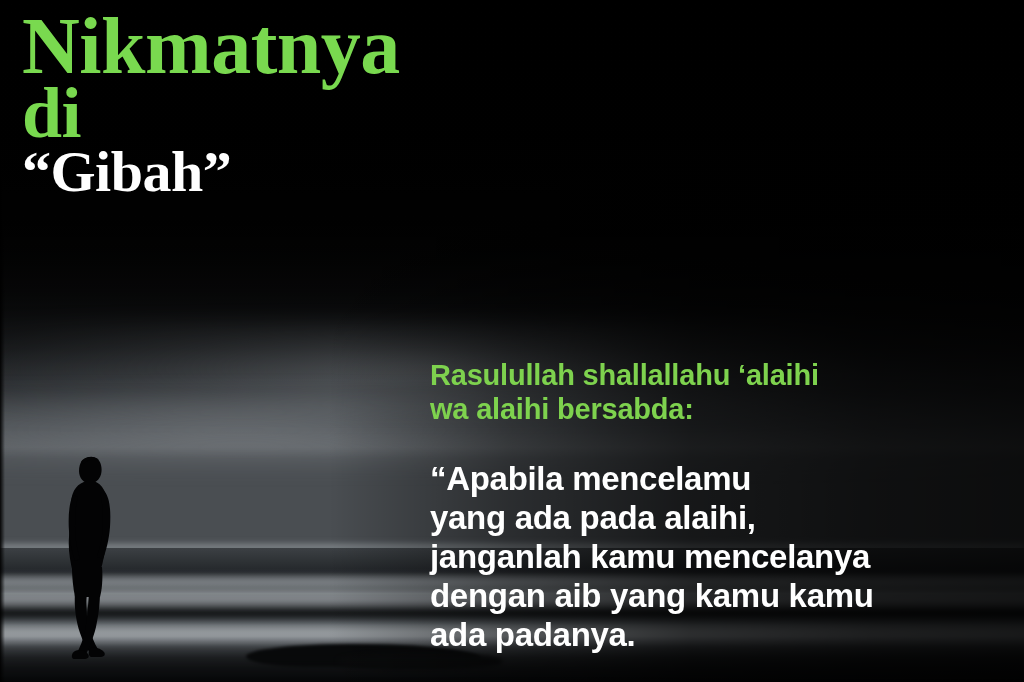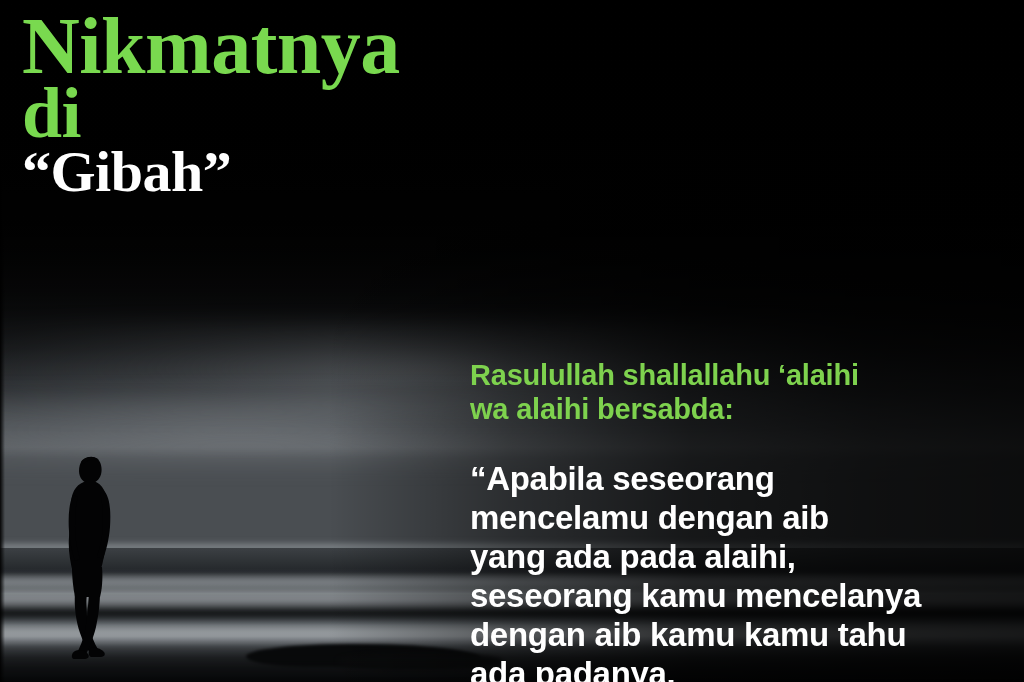--- a/index.html
+++ b/index.html
@@ -157,21 +157,21 @@
     letter-spacing:-.2px;
   }
   .quote {
     margin-top:34px;
     color:#ffffff;
     font-size:33px;
     font-weight:700;
     line-height:1.18;
     letter-spacing:-.3px;
   }
-  .quote-line, .attr-line { display:block; white-space:nowrap;margin-left:40px; }
+  .quote-line, .attr-line { display:block; white-space:nowrap; }
 </style>
 </head>
 <body>
 
 <div class="poster">
 
   <div class="photo">
     <div class="sky"></div>
     <div class="cloud-band"></div>
     <div class="cloud-band2"></div>
@@ -228,22 +228,21 @@
     <span class="hl-line hl-2">di</span>
     <span class="hl-line hl-3">“Gibah”</span>
   </div>
 
   <div class="copy">
     <div class="attribution">
       <span class="attr-line">Rasulullah shallallahu ‘alaihi</span>
       <span class="attr-line">wa alaihi bersabda:</span>
     </div>
     <div class="quote">
-      <span class="quote-line">“Apabila seseorang</span>
-      <span class="quote-line">mencelamu dengan aib</span>
+      <span class="quote-line">“Apabila mencelamu</span>
       <span class="quote-line">yang ada pada alaihi,</span>
-      <span class="quote-line">seseorang kamu mencelanya</span>
-      <span class="quote-line">dengan aib kamu kamu tahu</span>
+      <span class="quote-line">janganlah kamu mencelanya</span>
+      <span class="quote-line">dengan aib yang kamu kamu</span>
       <span class="quote-line">ada padanya.</span>
     </div>
   </div>
 
 </div>
 
 </body></html>

